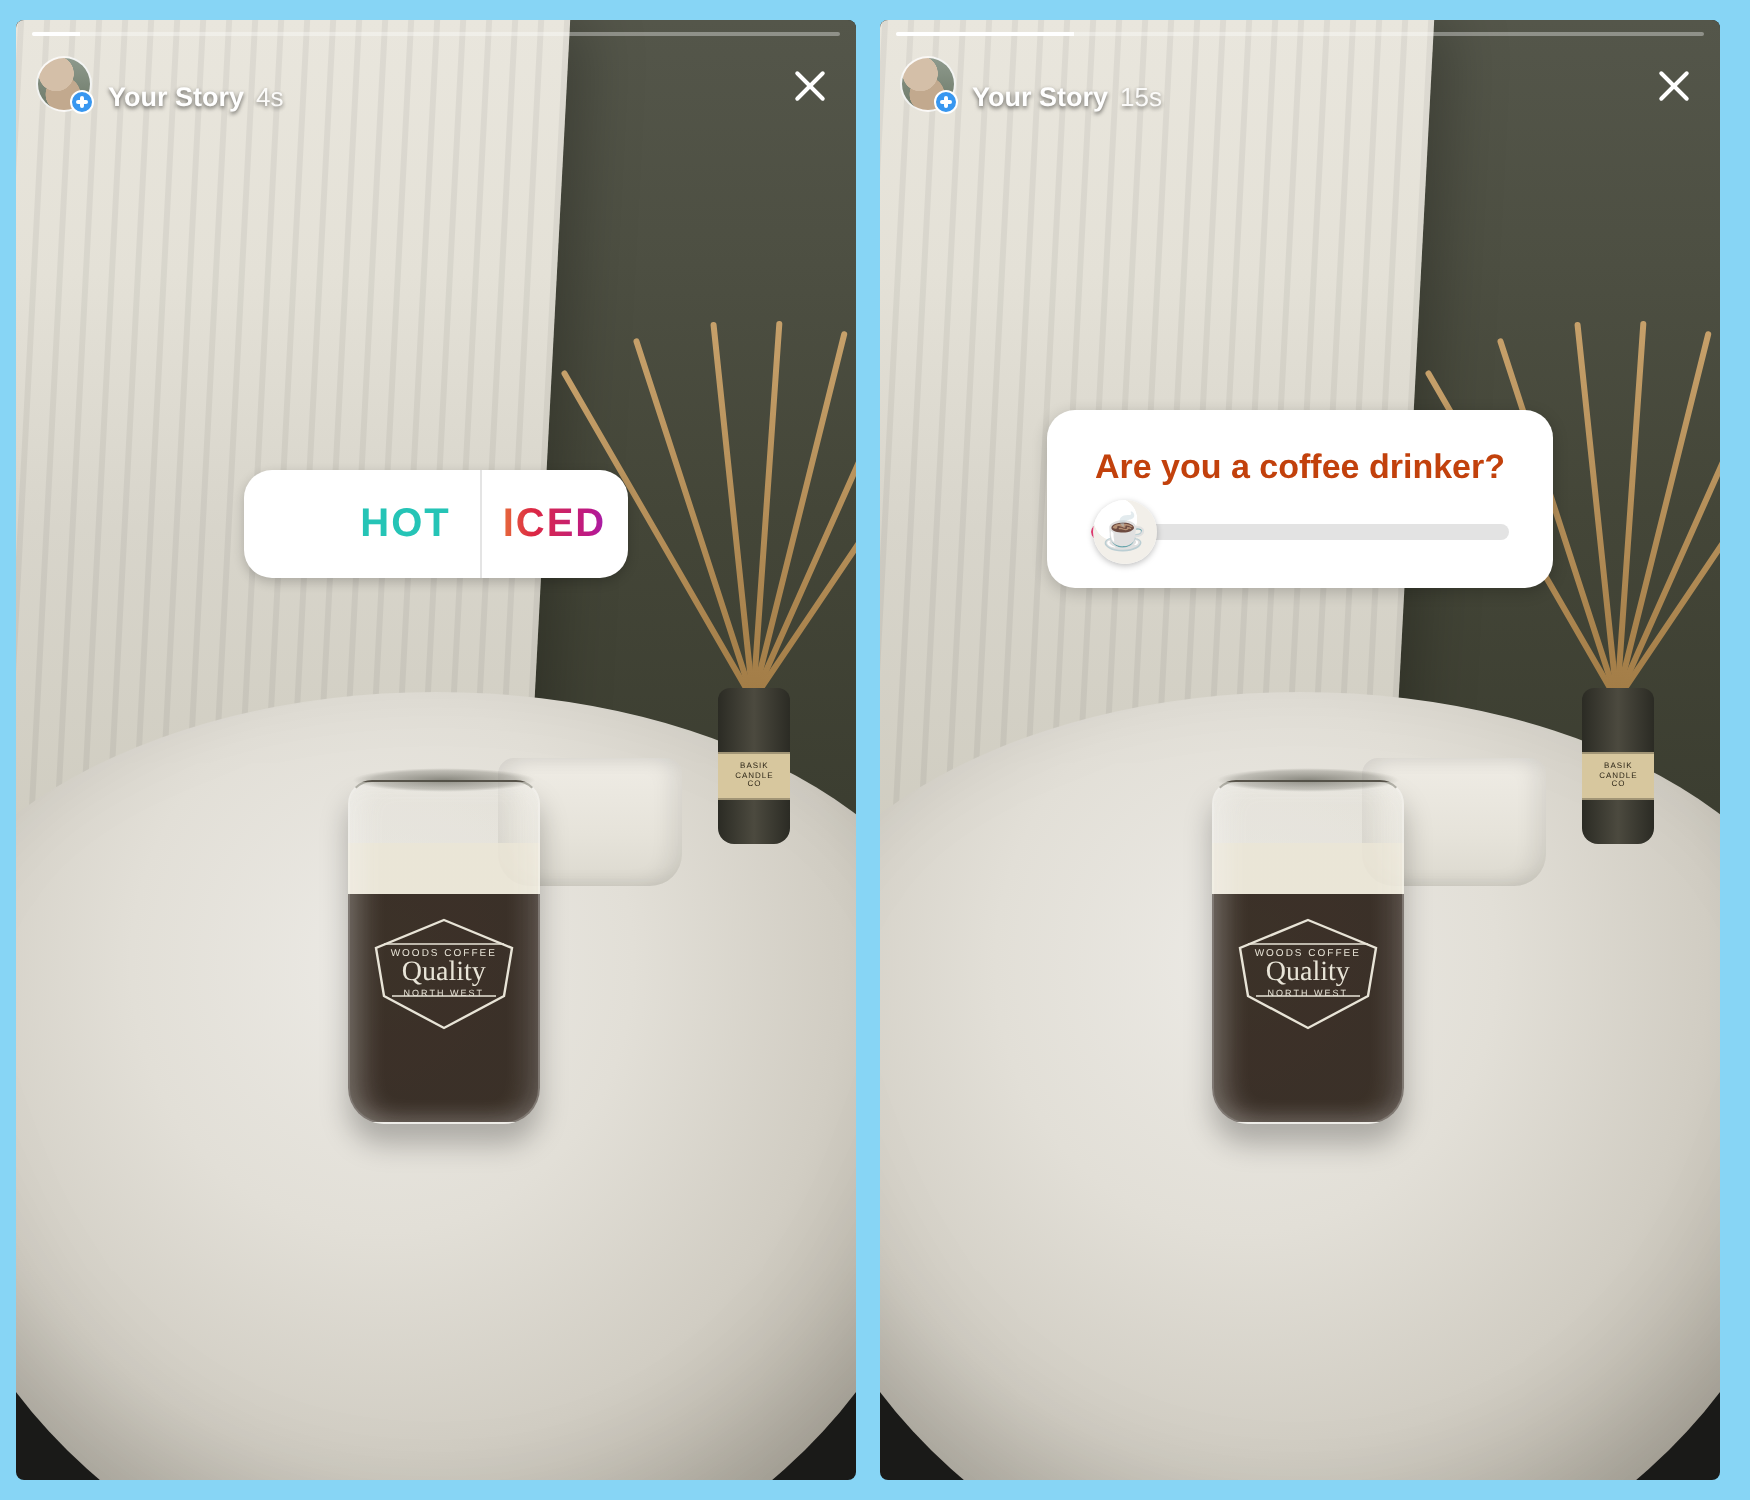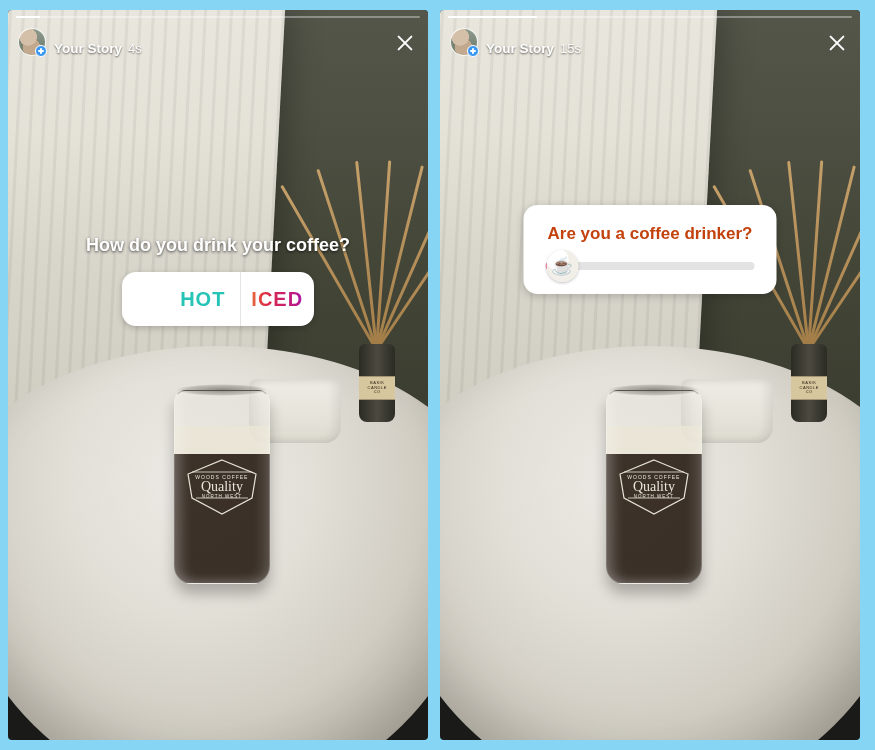--- a/index.html
+++ b/index.html
@@ -69,21 +69,21 @@
     letter-spacing:.5px;
   }
   .reed{
     position:absolute; bottom:72px; left:34px;
     width:3px; height:190px;
     background:linear-gradient(180deg,#c6a06a,#a27c46);
     transform-origin:bottom center;
     border-radius:2px;
   }
   .glass{
-    position:absolute; left:39.5%; top:52%; width:96px; height:194px;
+    position:absolute; left:39.5%; top:52%; width:96px; height:172px;
   }
   .glass-body{
     position:absolute; inset:0;
     border-radius:12px 12px 18px 18px / 12px 12px 18px 18px;
     background:
       linear-gradient(180deg,
         rgba(230,228,220,.35) 0% 18%,
         rgba(234,229,214,.9) 18% 33%,
         rgba(44,33,24,.92) 33% 100%);
     box-shadow:
@@ -256,21 +256,20 @@
   <div class="header">
     <div class="avatar">
       <div class="avatar-plus"></div>
     </div>
     <span class="story-title">Your Story</span>
     <span class="story-time">4s</span>
     <div class="close"></div>
   </div>
 
   <div class="poll-sticker">
-    <div class="poll-question">How do you drink your coffee?</div>
     <div class="poll">
       <div class="opt-hot">HOT</div>
       <div class="divider"></div>
       <div class="opt-iced">ICED</div>
     </div>
   </div>
 </div>
 
 <div class="story">
   <div class="bg">

